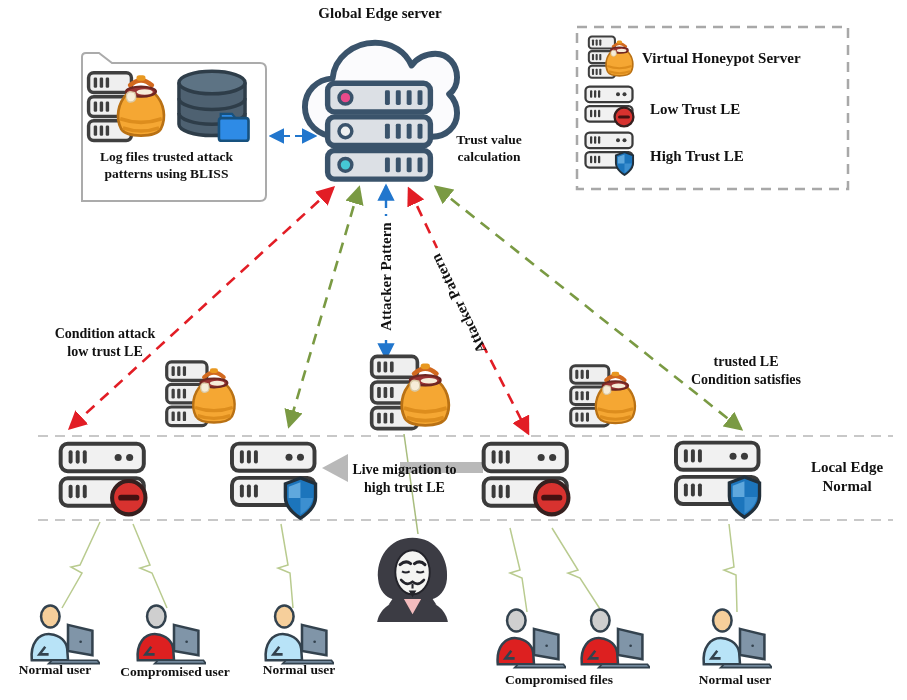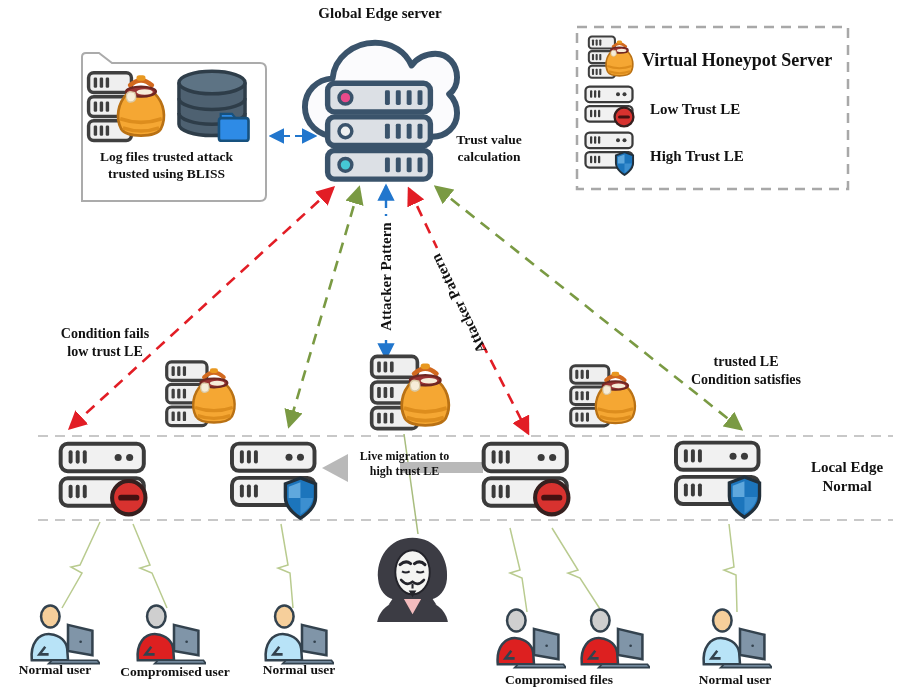--- a/index.html
+++ b/index.html
@@ -269,47 +269,47 @@
       <use href="#sym-user-c"></use>
     </svg>
   <svg class="icon" style="left:692px;top:608px;width:80px;height:62px">
       <use href="#sym-user-n"></use>
     </svg>
 
   <div class="lbl" style="left:300px;top:4px;width:160px;font-size:15px">Global Edge server</div>
 
   <div class="lbl" style="left:84px;top:149px;width:165px;font-size:13.5px">
     <div>Log files trusted attack</div>
-    <div>trusted using BLISS</div>
+    <div>patterns using BLISS</div>
   </div>
 
   <div class="lbl" style="left:434px;top:132px;width:110px;font-size:13.5px">
     <div>Trust value</div>
     <div>calculation</div>
   </div>
 
-  <div class="lbl" style="left:642px;top:49px;width:206px;font-size:18px;text-align:left">Virtual Honeypot Server</div>
+  <div class="lbl" style="left:642px;top:49px;width:206px;font-size:15px;text-align:left">Virtual Honeypot Server</div>
   <div class="lbl" style="left:650px;top:100px;width:190px;font-size:15px;text-align:left">Low Trust LE</div>
   <div class="lbl" style="left:650px;top:147px;width:190px;font-size:15px;text-align:left">High Trust LE</div>
 
   <div class="lbl" style="left:40px;top:325px;width:130px;font-size:14px">
-    <div>Condition fails</div>
+    <div>Condition attack</div>
     <div>low trust LE</div>
   </div>
 
   <div class="lbl" style="left:672px;top:353px;width:148px;font-size:14px">
     <div>trusted LE</div>
     <div>Condition satisfies</div>
   </div>
 
   <div class="rot" style="left:311px;top:268px;width:150px;font-size:15px;transform:rotate(-90deg)">Attacker Pattern</div>
 
   <div class="rot" style="left:384px;top:295px;width:150px;font-size:15px;transform:rotate(-116deg)">Attacker Pattern</div>
 
-  <div class="lbl" style="left:337px;top:449px;width:135px;font-size:12px">
+  <div class="lbl" style="left:337px;top:461px;width:135px;font-size:14px">
     <div>Live migration to</div>
     <div>high trust LE</div>
   </div>
 
   <div class="lbl" style="left:793px;top:458px;width:108px;font-size:15px">
     <div>Local Edge</div>
     <div>Normal</div>
   </div>
 
   <div class="lbl" style="left:0px;top:662px;width:110px;font-size:13.5px">Normal user</div>

